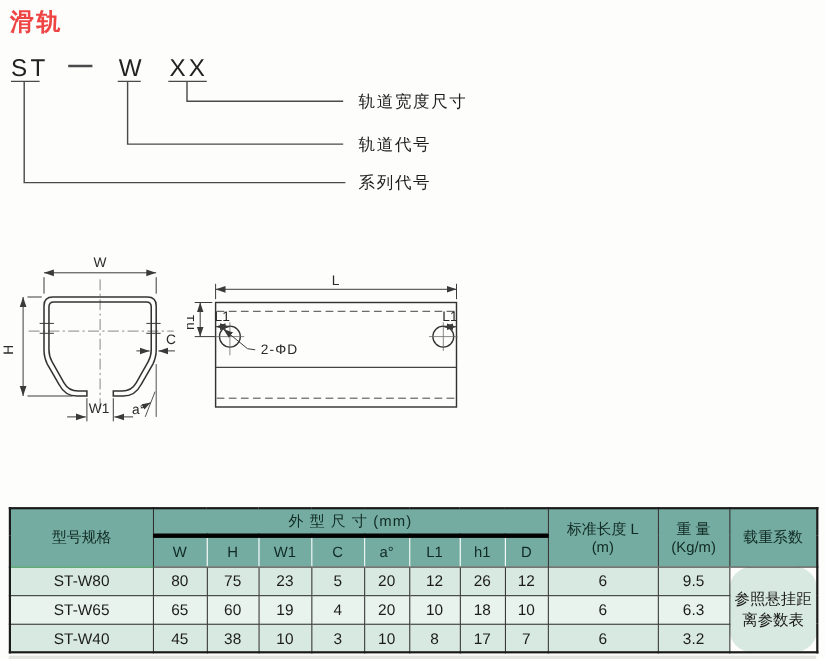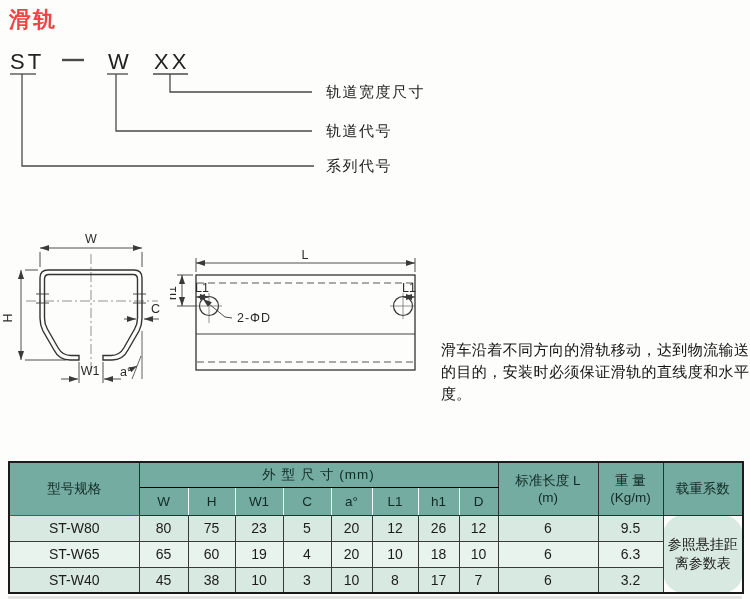--- a/index.html
+++ b/index.html
@@ -15,21 +15,21 @@
   .note h3{margin:0 0 6px 0;font-size:15px;font-weight:600;color:#111;}
   .note p{margin:0;font-size:15px;line-height:22px;color:#111;text-align:justify;}
 
   
   .tblwrap{left:8px;top:461px;width:734px;}
   table.spec{border-collapse:collapse;table-layout:fixed;width:734px;font-size:13.5px;}
   table.spec{border:2px solid #1b1b1b;}
   table.spec th{background:#74aca1;font-weight:normal;color:#102a24;padding:0;}
   table.spec td{padding:0;text-align:center;color:#1c1c1c;border:1px solid #3a3a3a;font-size:14px;}
   th.model{border-right:1px solid #2e2e2e;border-bottom:1px solid #15803d;}
-  th.group{border-bottom:1px solid #000000;letter-spacing:1px;}
+  th.group{border-bottom:4px solid #000000;letter-spacing:1px;}
   th.sub{border-left:1px solid #f4faf8;border-bottom:1px solid #2e2e2e;}
   th.sub.first{border-left:none;}
   th.big{border-left:1px solid #2e2e2e;border-bottom:1px solid #2e2e2e;line-height:17px;}
   tr.hr1{height:25px;} tr.hr2{height:28px;}
   tr.dr{height:26px;}
   tr.row-a td{background:#d8e9e1;}
   tr.row-b td{background:#e7f3ec;}
   td.loadnote{background:#ddeee6;text-align:left;padding-left:8px;line-height:19px;font-size:14px;border-radius:21px;}
   .understrip{left:8px;top:596px;width:734px;height:3px;background:#e3e3e2;}
 
@@ -142,21 +142,20 @@
       <path d="M203,299 L225,317 L232,318" marker-start="url(#ar2)"></path>
     </g>
     <text class="dim-txt" x="305" y="259" text-anchor="middle">L</text>
     <text class="dim-txt" x="176" y="293" text-anchor="middle" transform="rotate(-90 176 293)">h1</text>
     <text class="dim-txt" x="202" y="292" text-anchor="middle">L1</text>
     <text class="dim-txt" x="409" y="292" text-anchor="middle">L1</text>
     <text class="dim-txt" x="237" y="322" letter-spacing="1">2-ΦD</text>
   </svg>
 
   <div class="abs note">
-    <p>滑车沿着不同方向的滑轨移动，达到物流输送的目的，安装时必须保证滑轨的直线度和水平度。</p>
   </div>
 
   <div class="abs tblwrap">
     <table class="spec">
       <colgroup>
         <col style="width:130px">
           <col style="width:49px">
           <col style="width:47px">
           <col style="width:48px">
         <col style="width:48px">

